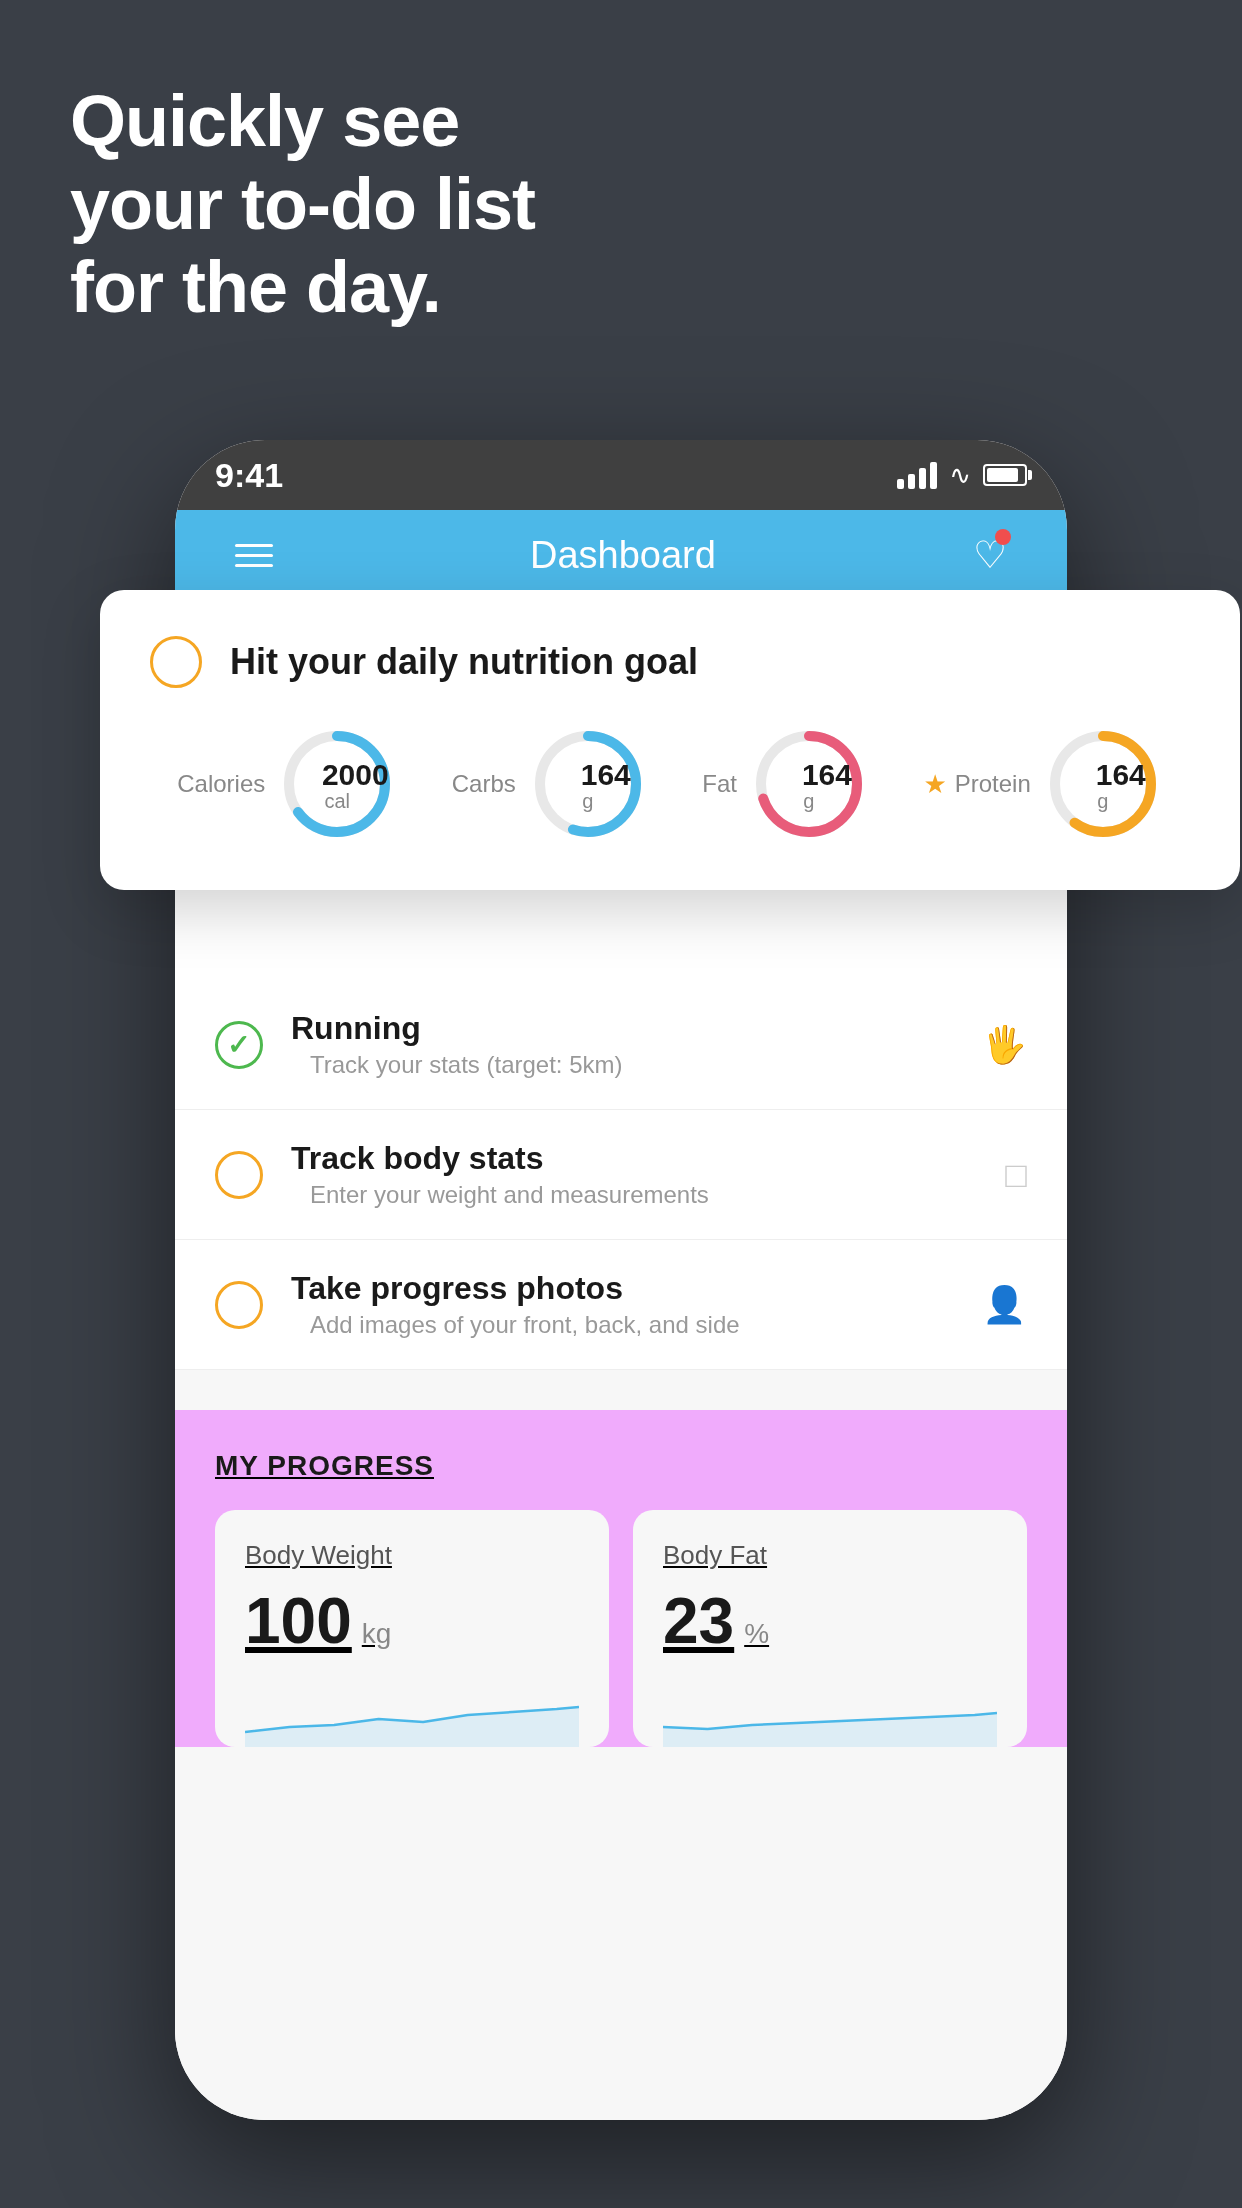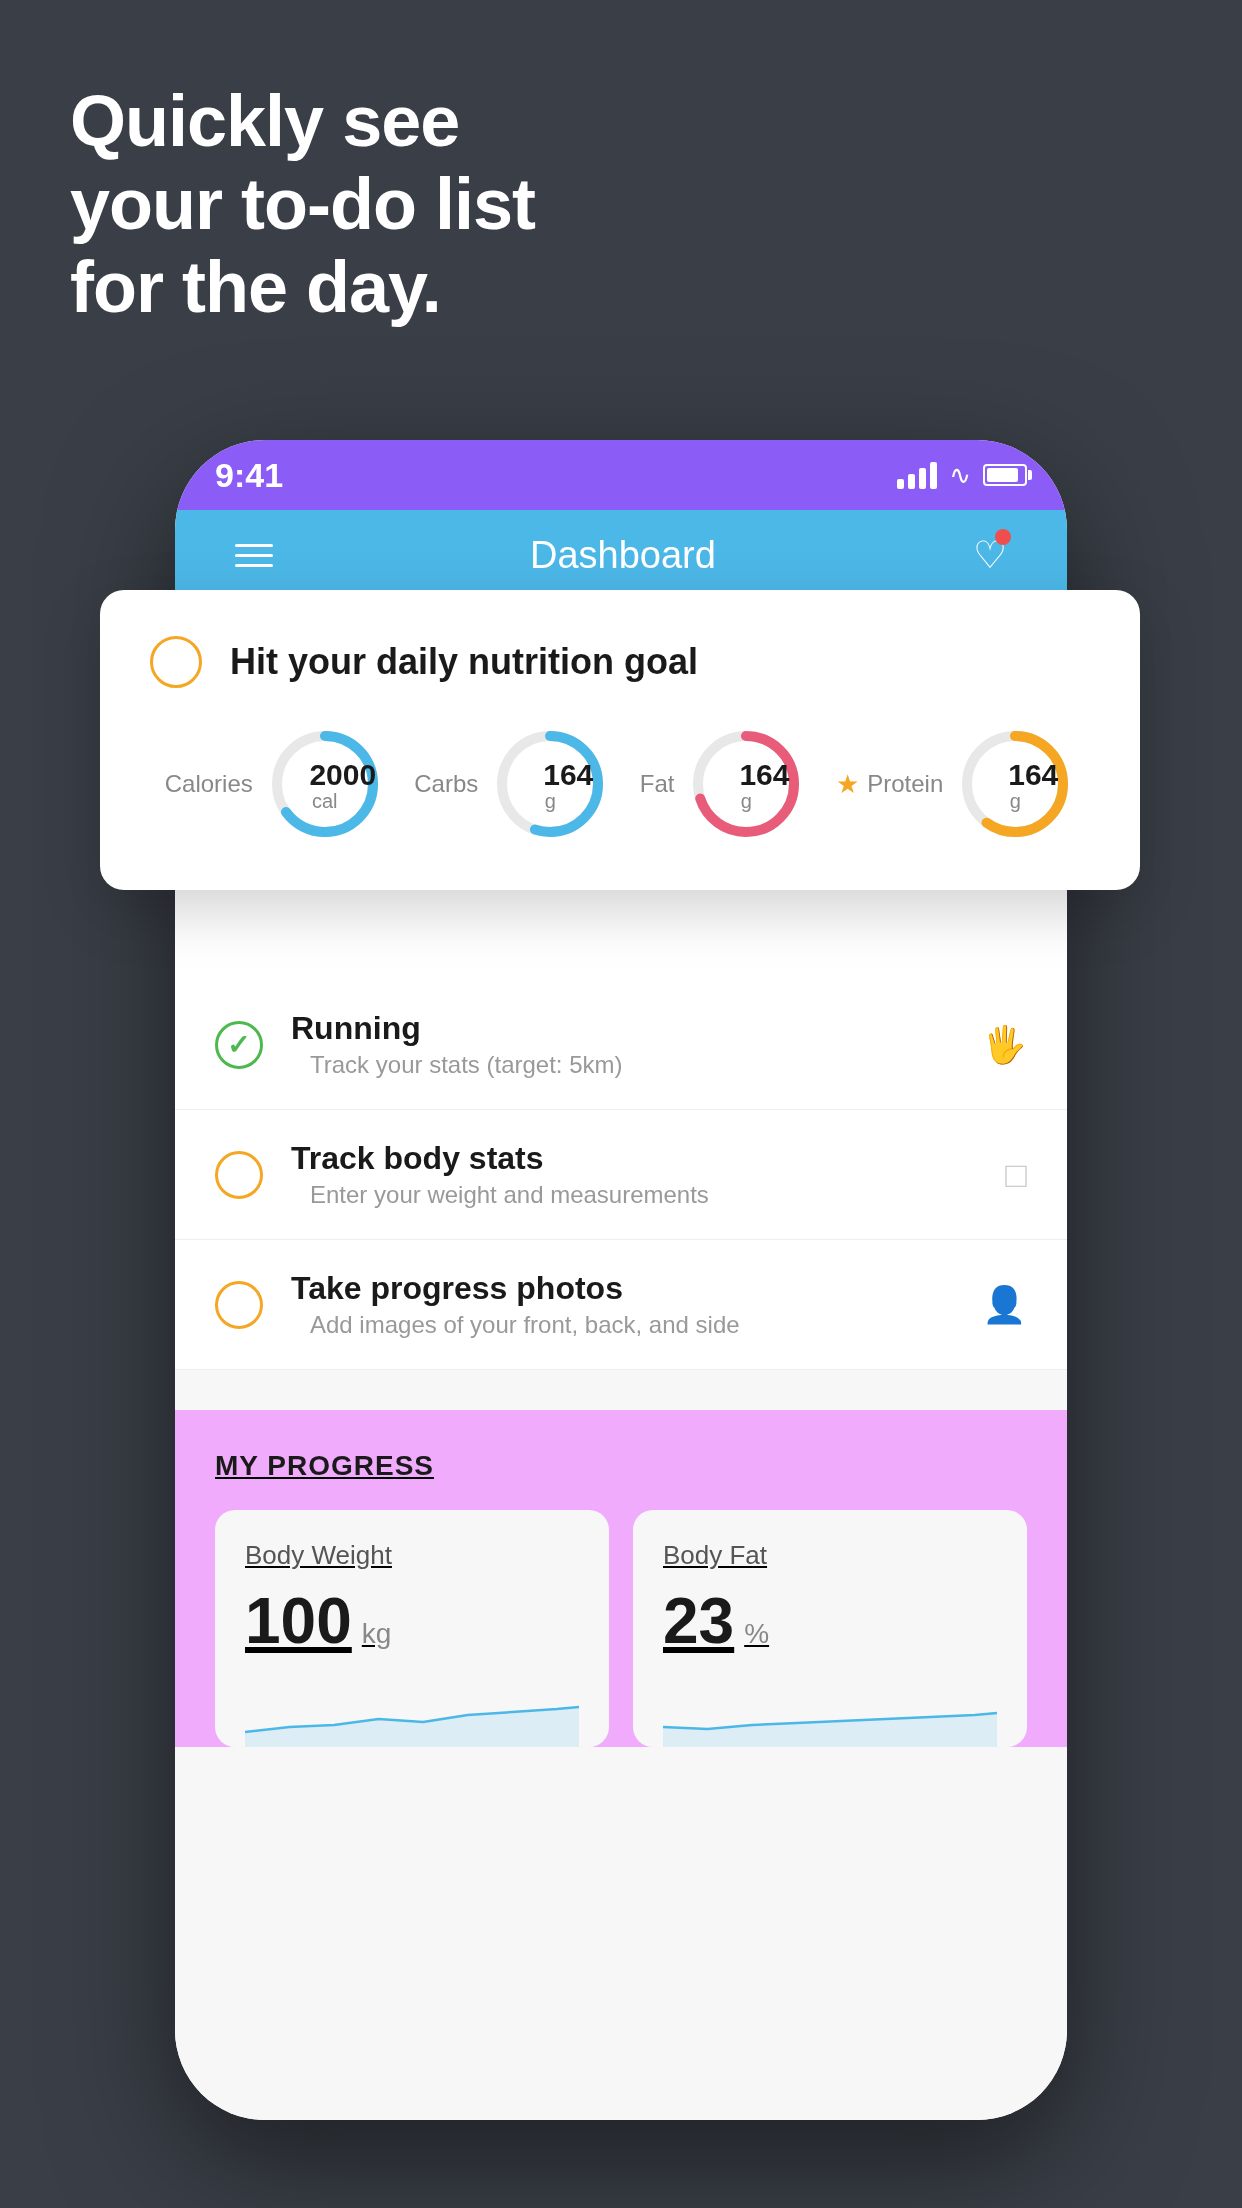--- a/index.html
+++ b/index.html
@@ -33,21 +33,21 @@
       width: 892px;
       height: 1680px;
       background: #fff;
       border-radius: 90px;
       overflow: hidden;
       box-shadow: 0 40px 120px rgba(0,0,0,0.5);
     }
 
     
     .status-bar {
-      background: #8b5cf6;
+      background: #404040;
       height: 70px;
       display: flex;
       align-items: center;
       justify-content: space-between;
       padding: 0 40px;
     }
     .status-time {
       color: #fff;
       font-size: 34px;
       font-weight: 600;
@@ -163,21 +163,21 @@
       font-weight: 800;
       color: #1a1a1a;
       letter-spacing: 1px;
     }
 
     
     .floating-card {
       position: absolute;
       top: 590px;
       left: 100px;
-      width: 1040px;
+      width: 1140px;
       background: #fff;
       border-radius: 24px;
       padding: 46px 50px;
       box-shadow: 0 20px 60px rgba(0,0,0,0.18);
       z-index: 10;
     }
 
     .card-row-title {
       display: flex;
       align-items: center;

